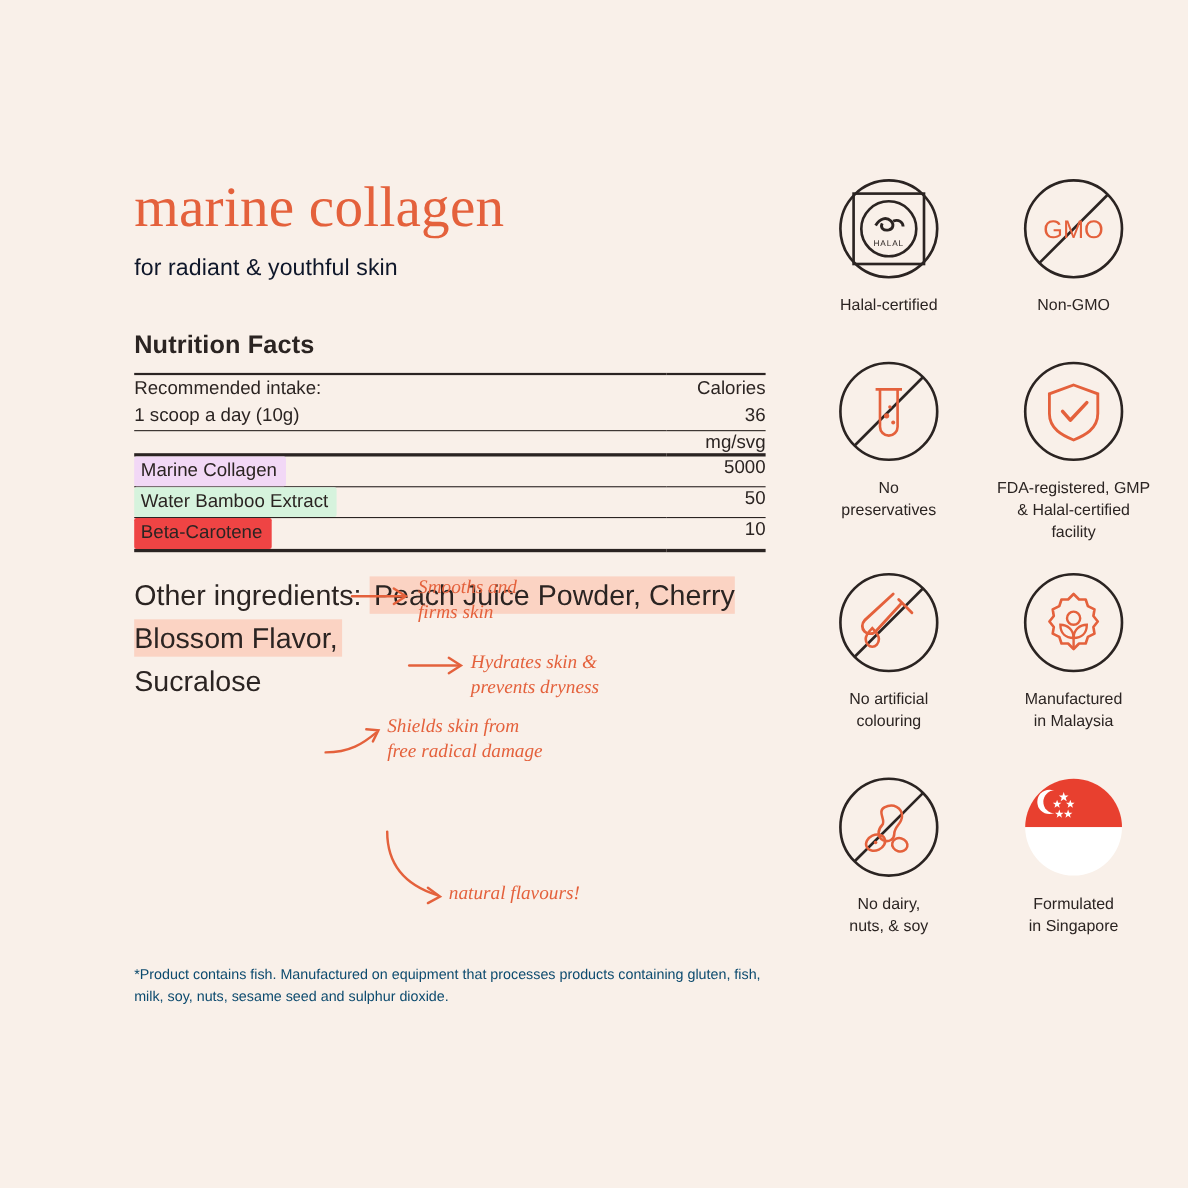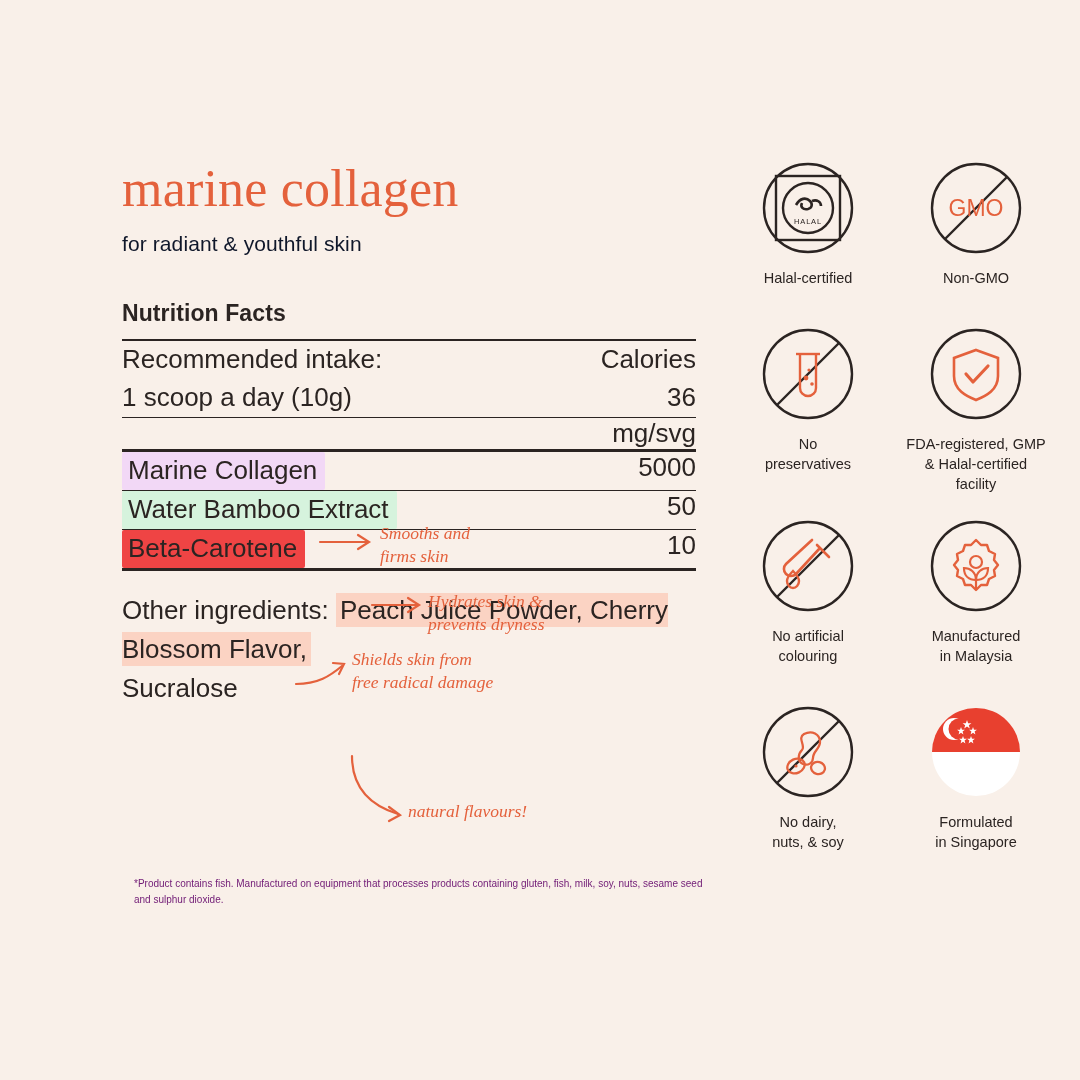--- a/index.html
+++ b/index.html
@@ -48,21 +48,21 @@
     font-size: 23px;
     font-weight: bold;
     margin-top: 44px;
     letter-spacing: 0.1px;
   }
 
   table.nf {
     border-collapse: collapse;
     width: 574px;
     margin-top: 12px;
-    font-size: 26px;
+    font-size: 17px;
   }
   table.nf td {
     padding: 0;
     vertical-align: top;
   }
   .rule-top td { border-top: 2px solid #2b2422; }
   .rule-thin td { border-bottom: 1.5px solid #2b2422; }
   .rule-thick td { border-bottom: 3px solid #2b2422; }
 
   .r-intake td { padding-top: 11px; padding-bottom: 11px; line-height: 1.45; }
@@ -107,26 +107,26 @@
 
   .delicious {
     position: absolute;
     left: 408px;
     top: 800px;
     width: 220px;
   }
 
   .disclaimer {
     position: absolute;
-    left: 134px;
+    left: 122px;
     top: 876px;
     width: 582px;
-    font-size: 10px;
+    font-size: 13px;
     line-height: 1.55;
-    color: #701a75;
+    color: #0c4a6e;
   }
 
   
   .arrows {
     position: absolute;
     left: 0; top: 0;
     width: 1080px; height: 1080px;
     pointer-events: none;
   }
 

